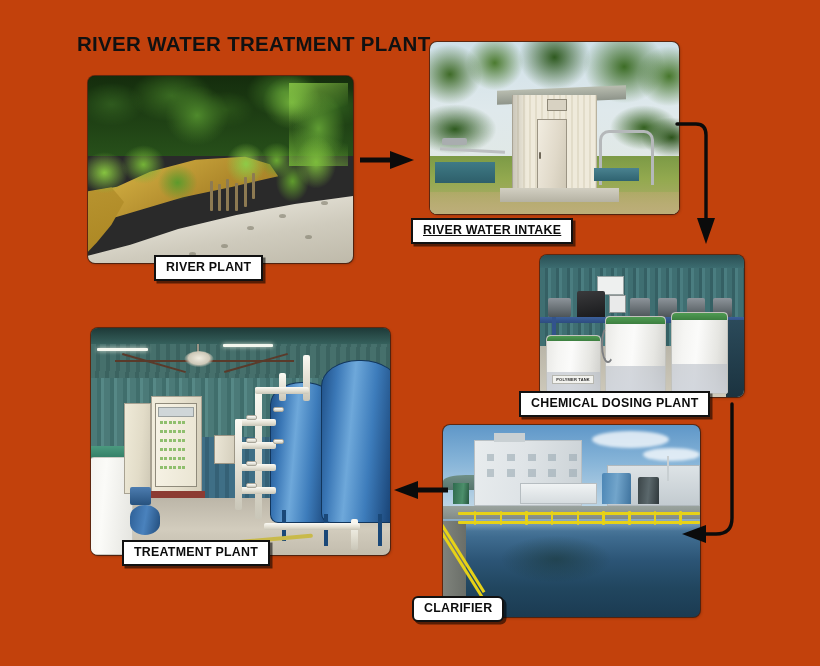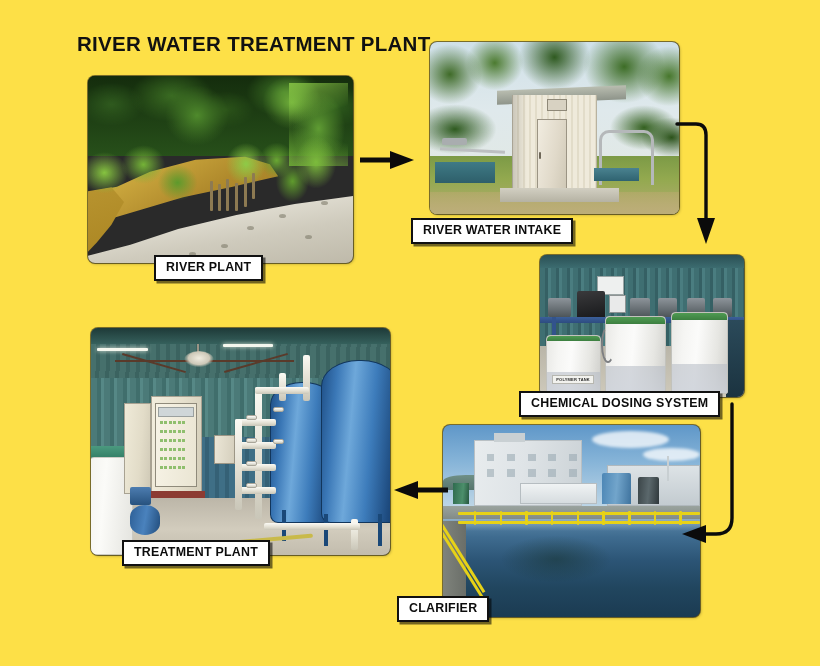--- a/index.html
+++ b/index.html
@@ -11,21 +11,21 @@
     background: #f5f5f5;
     font-family: "Liberation Sans", sans-serif;
     overflow: hidden;
     position: relative;
   }
 
   #diagram {
     position: relative;
     width: 820px;
     height: 666px;
-    background: #fde047;
+    background: #c2410c;
   }
 
   
   .title {
     position: absolute;
     left: 77px;
     top: 32px;
     font-size: 20.5px;
     font-weight: bold;
     letter-spacing: 0.3px;
@@ -537,23 +537,23 @@
     font-size: 12.4px;
     font-weight: bold;
     letter-spacing: 0.25px;
     padding: 4px 10px 5px 10px;
     white-space: nowrap;
     box-shadow: 2.5px 2.5px 0 rgba(0,0,0,0.55);
     line-height: 1.05;
   }
 
   #cap-river      { left: 154px; top: 255px; }
-  #cap-intake     { left: 411px; top: 218px; }
+  #cap-intake     { left: 411px; top: 218px; text-decoration: underline; }
   #cap-chem       { left: 519px; top: 391px; }
-  #cap-clarifier  { left: 397px; top: 596px; }
+  #cap-clarifier  { left: 412px; top: 596px; border-radius: 6px; }
   #cap-filter     { left: 122px; top: 540px; }
 
   
   .arrow-svg {
     position: absolute;
     overflow: visible;
     pointer-events: none;
   }
   #arrow-1 { left: 358px; top: 143px; width: 60px; height: 34px; }
   #arrow-2 { left: 676px; top: 118px; width: 68px; height: 128px; }
@@ -647,21 +647,21 @@
         <div class="lid"></div>
         <div class="waterline"></div>
       </div>
       <div class="tank" style="left:64%; width:28%; height:58%;">
         <div class="lid"></div>
         <div class="waterline"></div>
       </div>
       <div class="hose"></div>
     </div>
   </div>
-  <div class="caption" id="cap-chem">CHEMICAL DOSING SYSTEM</div>
+  <div class="caption" id="cap-chem">CHEMICAL DOSING PLANT</div>
 
   <div class="photo" id="photo-clarifier">
     <div class="scene">
       <div class="sky"></div>
       <div class="cloud" style="left:58%; top:3%; width:30%; height:9%;"></div>
       <div class="cloud" style="left:78%; top:12%; width:22%; height:7%;"></div>
       <div class="hill"></div>
       <div class="bld-main"></div>
       <div class="bld-roofbox"></div>
       <div class="bld-win" style="left:17%; top:15%; width:3%; height:4%;"></div>

